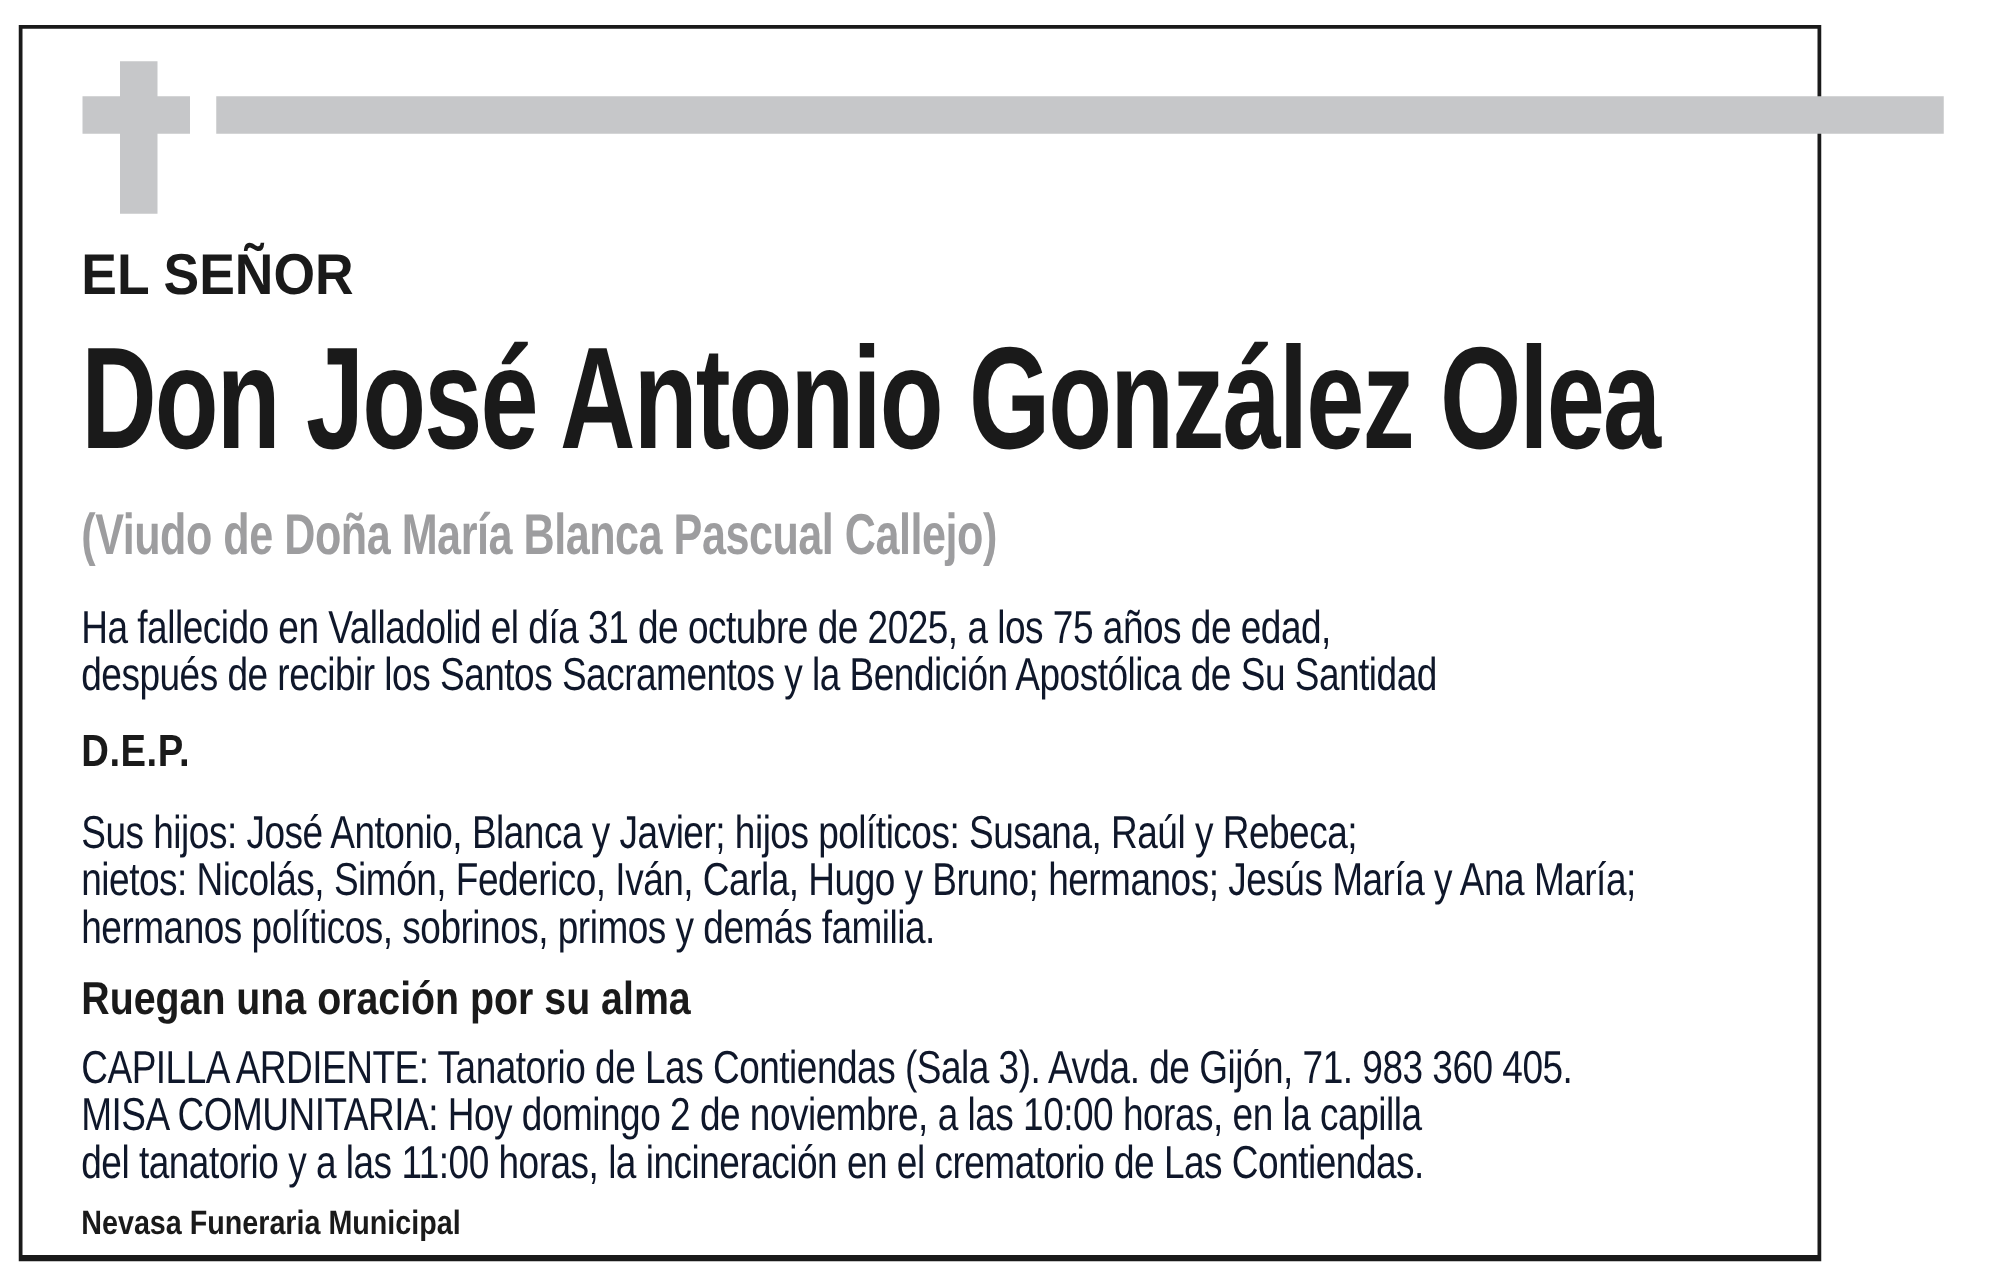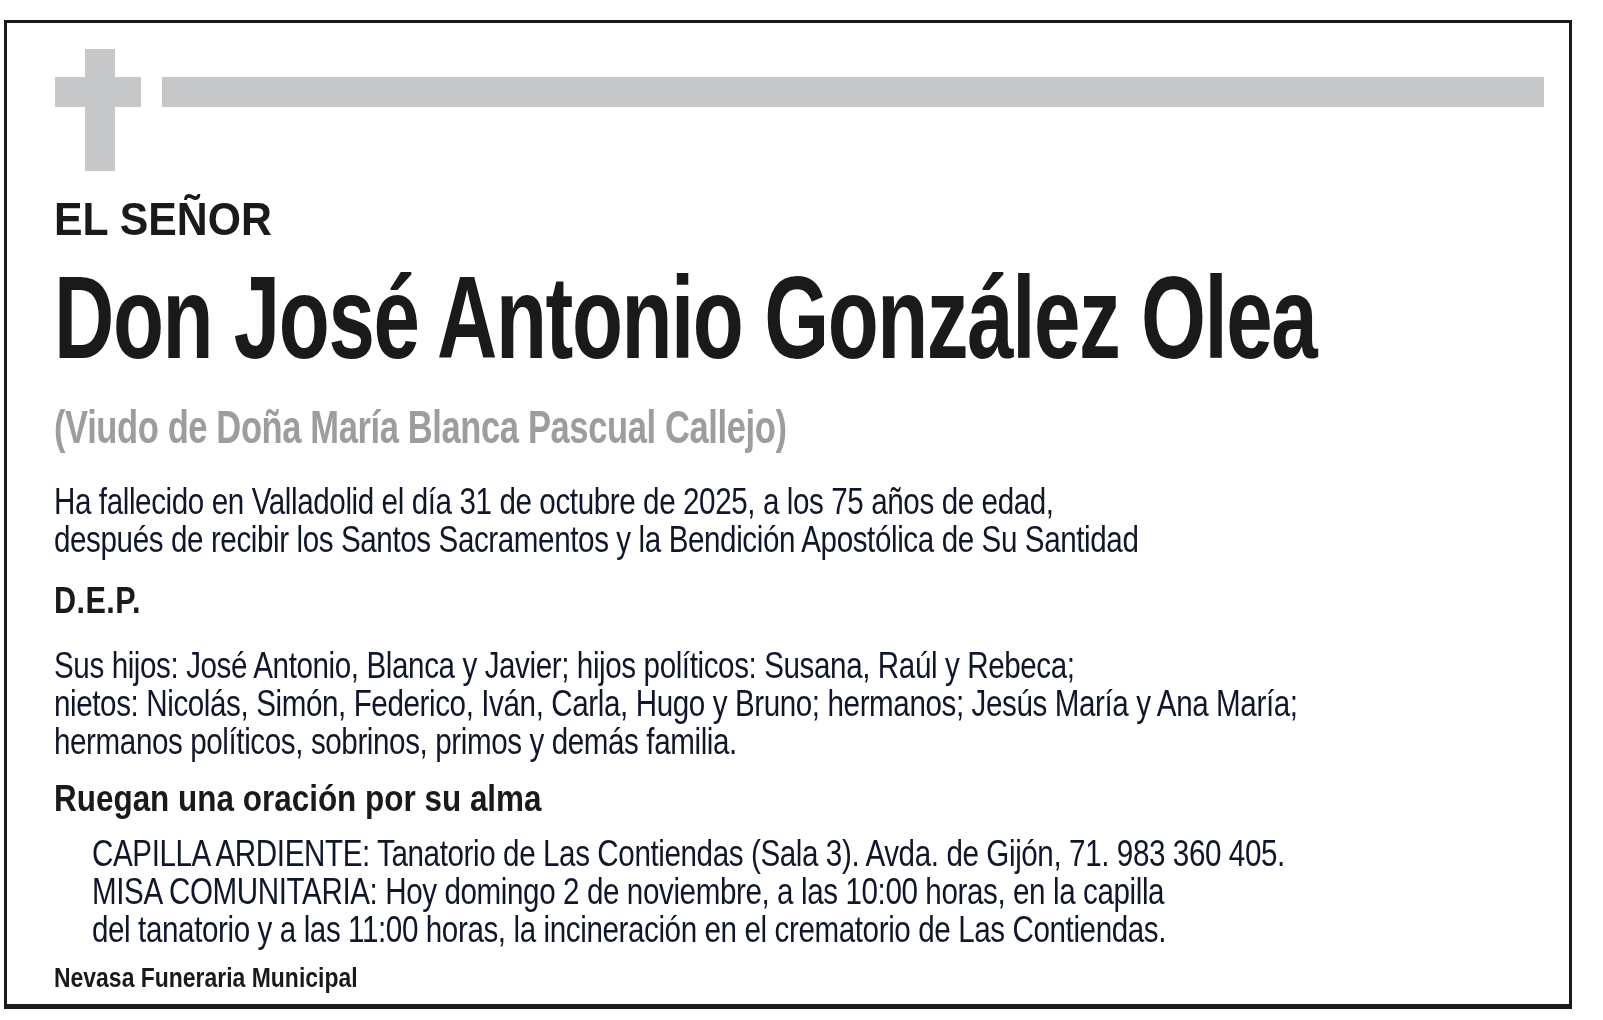--- a/index.html
+++ b/index.html
@@ -6,23 +6,23 @@
     margin: 0;
     padding: 0;
     background: #ffffff;
     width: 1603px;
     height: 1020px;
     font-family: "Liberation Sans", sans-serif;
     overflow: hidden;
   }
   .sheet {
     position: absolute;
-    left: 4px;
+    left: 15px;
     top: 20px;
-    width: 1568px;
+    width: 1442px;
     height: 989px;
     box-sizing: border-box;
     border: 3px solid #1a1a1a;
     border-bottom-width: 5px;
     background: #ffffff;
   }
   
   .cross { position: absolute; left: 48px; top: 26px; width: 86px; height: 122px; }
   .cross-v { position: absolute; left: 30px; top: 0; width: 30px; height: 122px; background: #c6c7c9; }
   .cross-h { position: absolute; left: 0; top: 28px; width: 86px; height: 30px; background: #c6c7c9; }
@@ -50,21 +50,21 @@
   .death { top: 460px; }
   .dep {
     top: 560px; font-size: 36px; font-weight: bold; letter-spacing: 0.5px;
     transform: scaleX(0.85); line-height: 1;
   }
   .family { top: 624px; }
   .prayer {
     top: 757px; font-size: 37px; font-weight: bold;
     transform: scaleX(0.85); line-height: 1;
   }
-  .services { top: 812px; margin-left: 38px; }
+  .services { top: 812px; }
   .funeral-home {
     top: 942px; font-size: 27px; font-weight: bold;
     transform: scaleX(0.85); line-height: 1;
   }
 </style>
 </head>
 <body>
 
 <div class="sheet">
 

